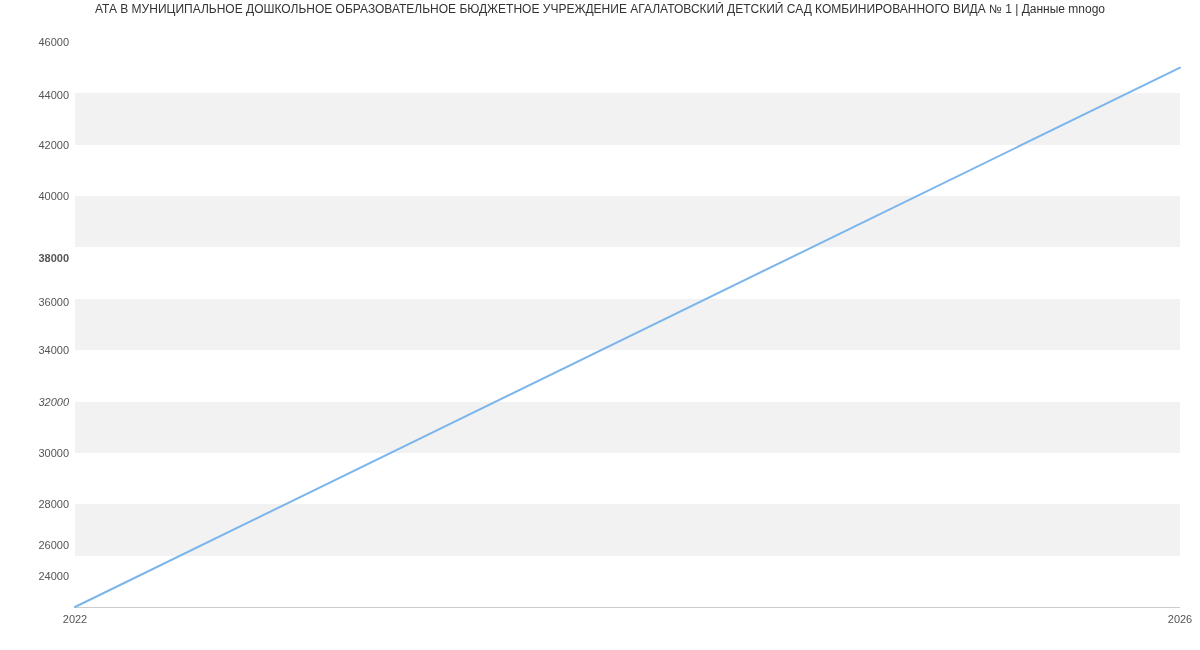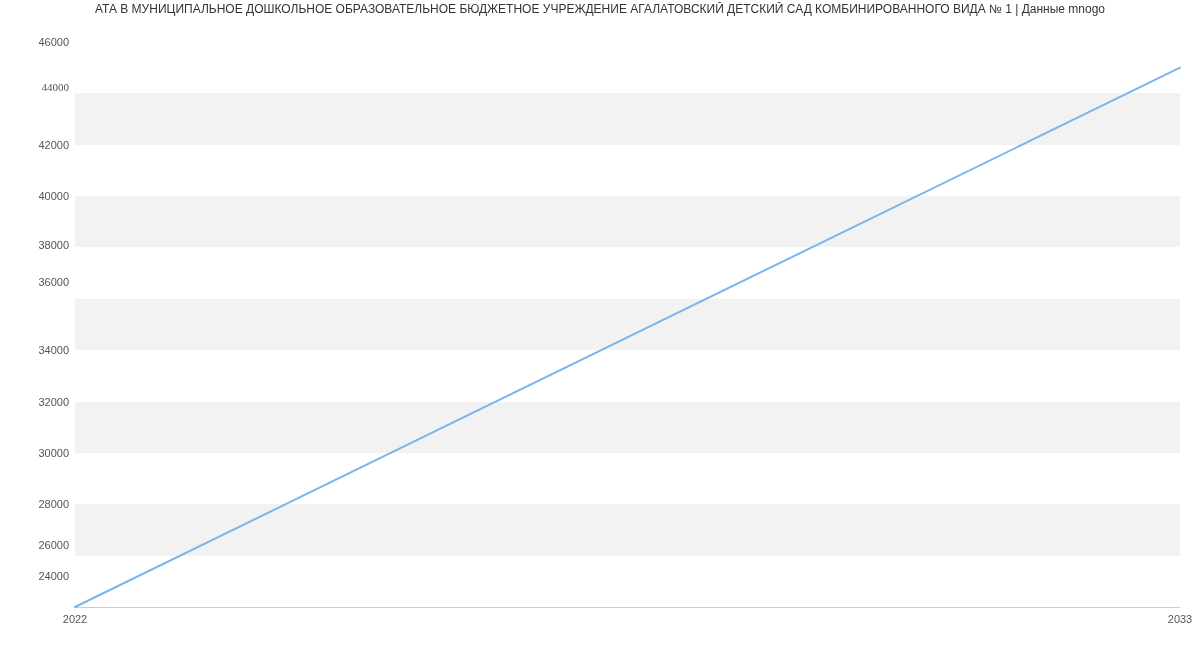--- a/index.html
+++ b/index.html
@@ -85,24 +85,24 @@
       <div class="band" style="top: 256.818px; height: 51.3636px;"></div>
       <div class="band" style="top: 359.545px; height: 51.3636px;"></div>
       <div class="band" style="top: 462.273px; height: 51.3636px;"></div>
     <svg class="line-layer" id="svg-layer" preserveAspectRatio="none" viewBox="0 0 1105 565">
         <path d="M0 565 L1105 25.68181818181813" class="series-line"></path>
       </svg>
   <div class="y-tick-label" style="top: 534px;">24000</div>
       <div class="y-tick-label" style="top: 503px;">26000</div>
       <div class="y-tick-label" style="top: 462.273px;">28000</div>
       <div class="y-tick-label" style="top: 410.909px;">30000</div>
-      <div class="y-tick-label" style="top: 359.545px;">32000</div>
+      <div class="y-tick-label" style="top: 359.545px; font-style: italic;">32000</div>
       <div class="y-tick-label" style="top: 308.182px;">34000</div>
-      <div class="y-tick-label" style="top: 240px;">36000</div>
-      <div class="y-tick-label" style="top: 203px;">38000</div>
+      <div class="y-tick-label" style="top: 260px;">36000</div>
+      <div class="y-tick-label" style="top: 216px; font-weight: bold;">38000</div>
       <div class="y-tick-label" style="top: 154.091px;">40000</div>
       <div class="y-tick-label" style="top: 102.727px; text-align: center;">42000</div>
-      <div class="y-tick-label" style="top: 45px; font-family: Liberation Serif, serif;">44000</div>
+      <div class="y-tick-label" style="top: 53px;">44000</div>
       <div class="y-tick-label" style="top: 0px;">46000</div>
       <div class="x-tick-label" style="left: 0px;">2022</div>
-      <div class="x-tick-label" style="left: 1105px;">2033</div>
+      <div class="x-tick-label" style="left: 1105px;">2026</div>
     </div>
 </div>
 
 </body></html>

